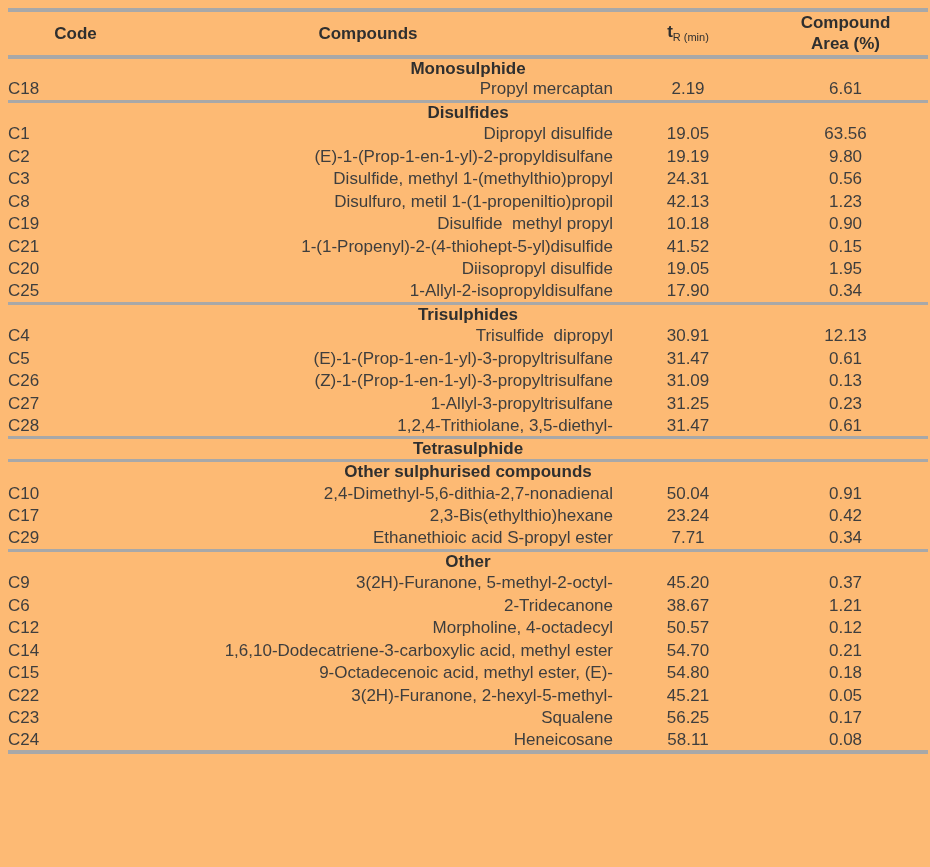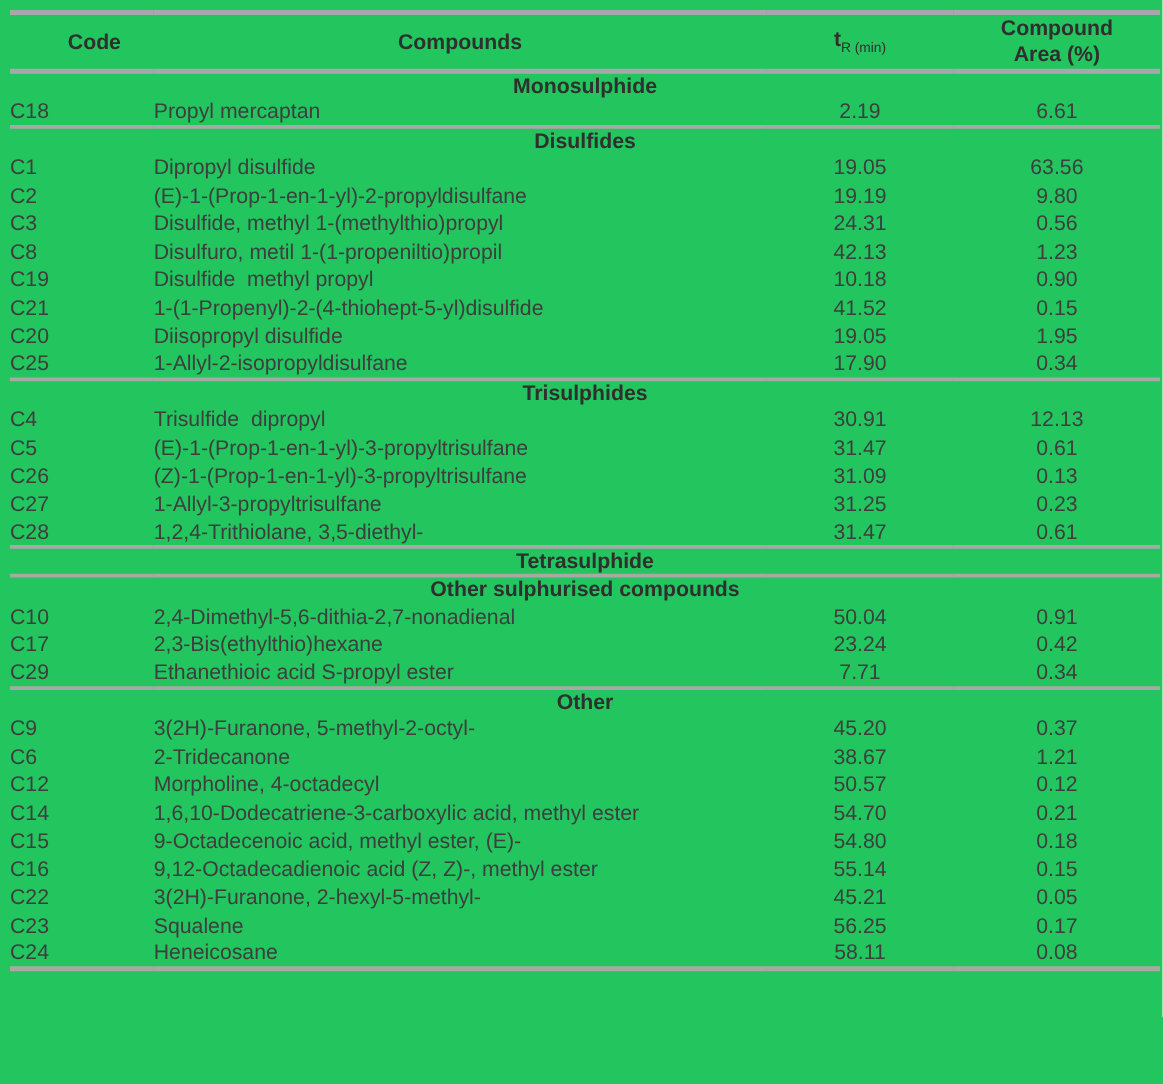--- a/index.html
+++ b/index.html
@@ -5,21 +5,21 @@
   html, body {
     margin: 0;
     padding: 0;
     background: #ffffff;
     font-family: "Liberation Sans", "DejaVu Sans", sans-serif;
   }
   .page {
     position: relative;
     width: 930px;
     height: 867px;
-    background: #22c55e;
+    background: #fdba74;
     overflow: hidden;
   }
   table.compounds {
     position: absolute;
     left: 8px;
     top: 8px;
     width: 920px;
     border-collapse: collapse;
     table-layout: fixed;
     color: #3e3e3e;
@@ -64,21 +64,21 @@
   tr.data td {
     padding: 0;
     vertical-align: middle;
     color: #3e3e3e;
   }
   td.code {
     text-align: left;
     padding-left: 56px;
   }
   td.name {
-    text-align: left;
+    text-align: right;
     padding-left: 25px;
     white-space: pre;
     overflow: hidden;
   }
   td.tr, td.area { text-align: center; }
 </style>
 </head>
 <body>
 
 <div class="page">
@@ -245,26 +245,20 @@
           <td class="tr">54.70</td>
           <td class="area">0.21</td>
         </tr>
         <tr class="data">
           <td class="code">C15</td>
           <td class="name">9-Octadecenoic acid, methyl ester, (E)-</td>
           <td class="tr">54.80</td>
           <td class="area">0.18</td>
         </tr>
         <tr class="data">
-          <td class="code">C16</td>
-          <td class="name">9,12-Octadecadienoic acid (Z, Z)-, methyl ester</td>
-          <td class="tr">55.14</td>
-          <td class="area">0.15</td>
-        </tr>
-        <tr class="data">
           <td class="code">C22</td>
           <td class="name">3(2H)-Furanone, 2-hexyl-5-methyl-</td>
           <td class="tr">45.21</td>
           <td class="area">0.05</td>
         </tr>
         <tr class="data">
           <td class="code">C23</td>
           <td class="name">Squalene</td>
           <td class="tr">56.25</td>
           <td class="area">0.17</td>

